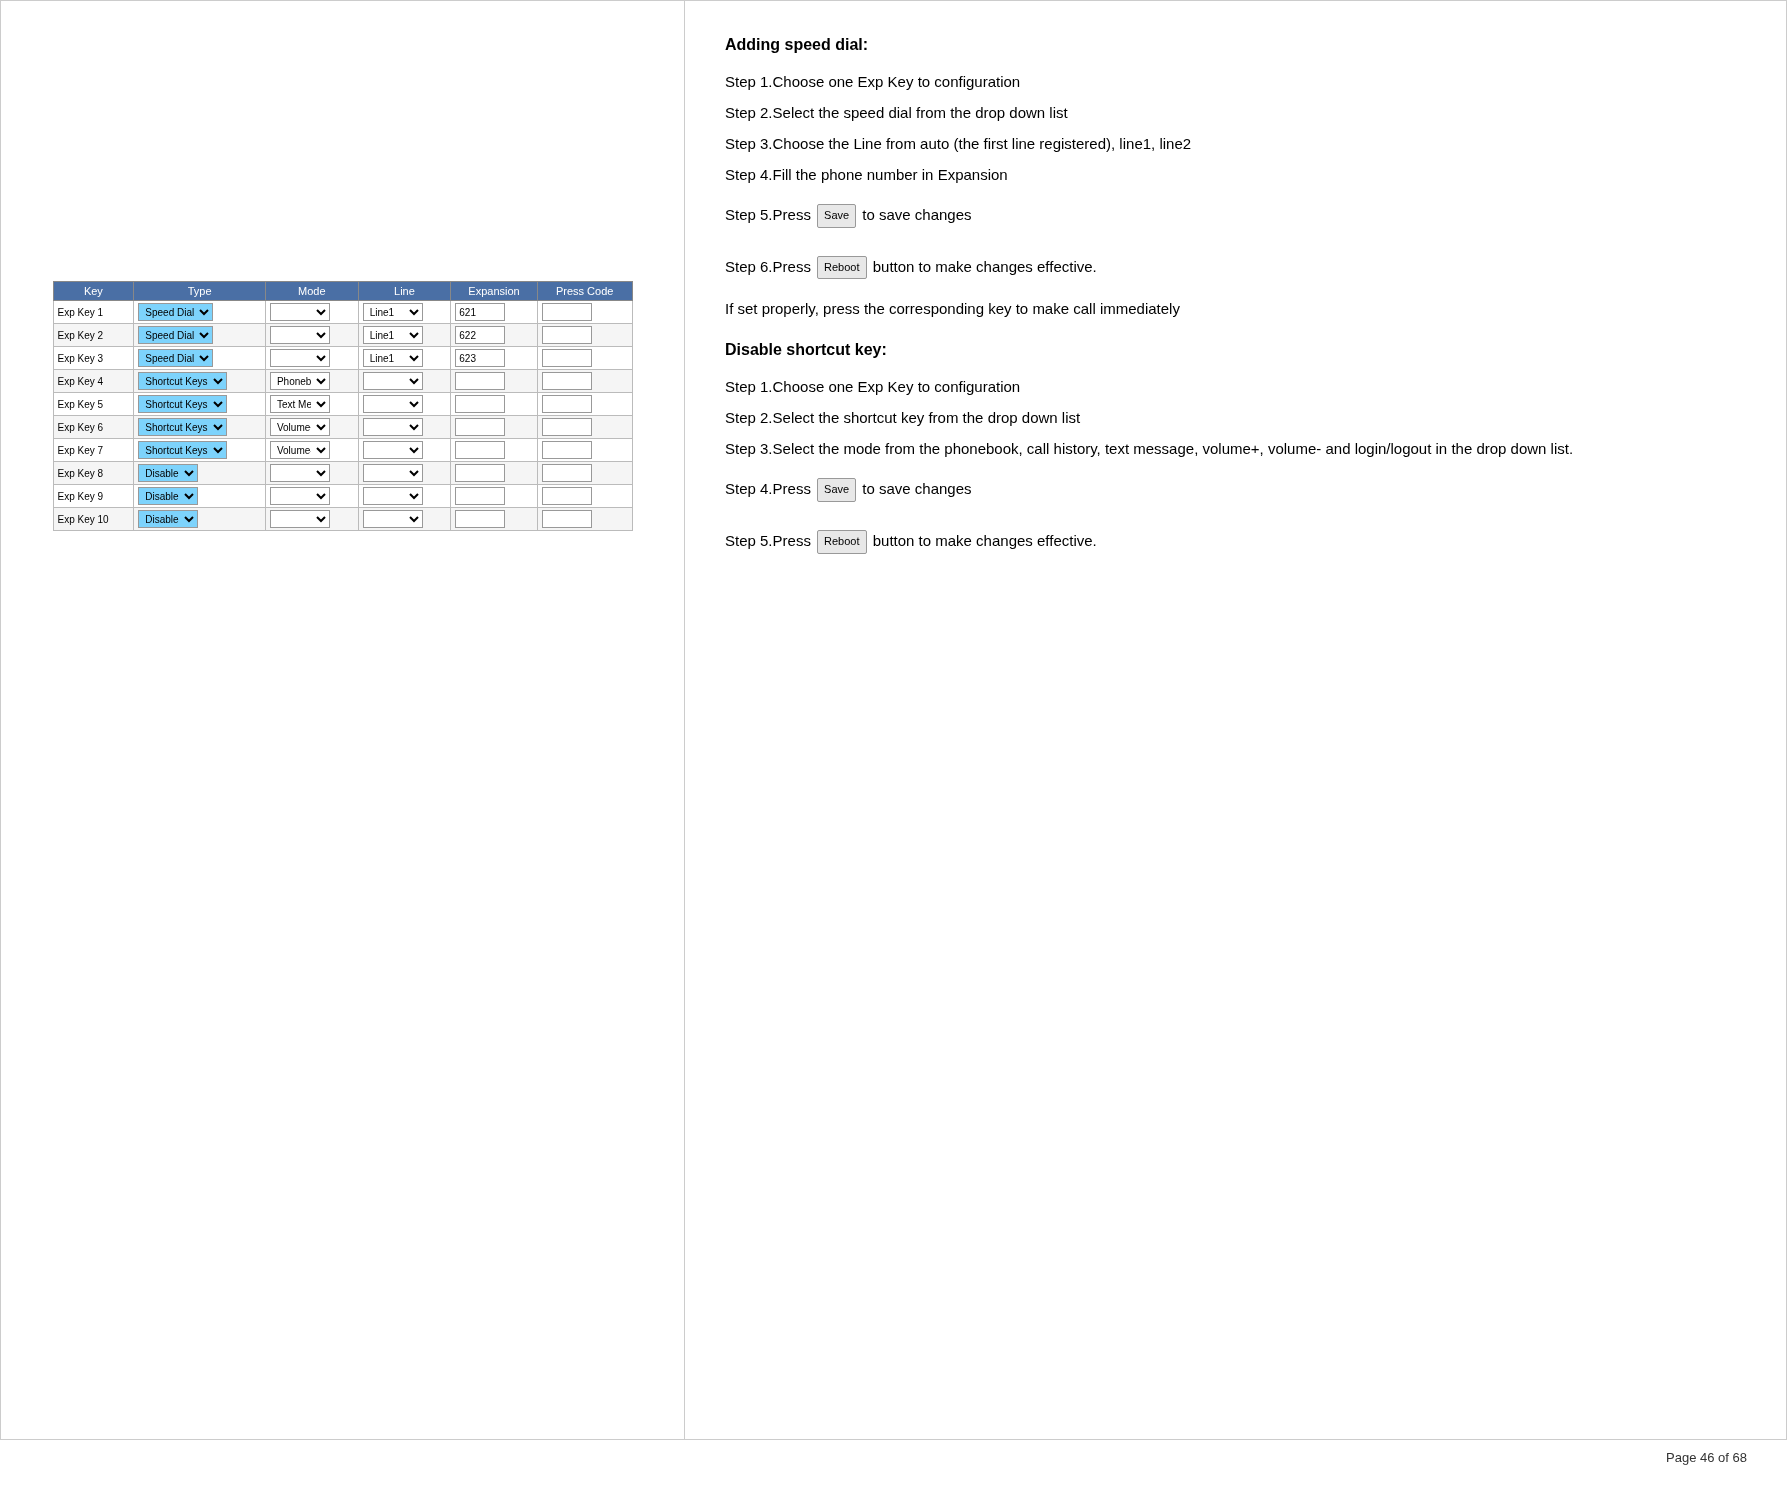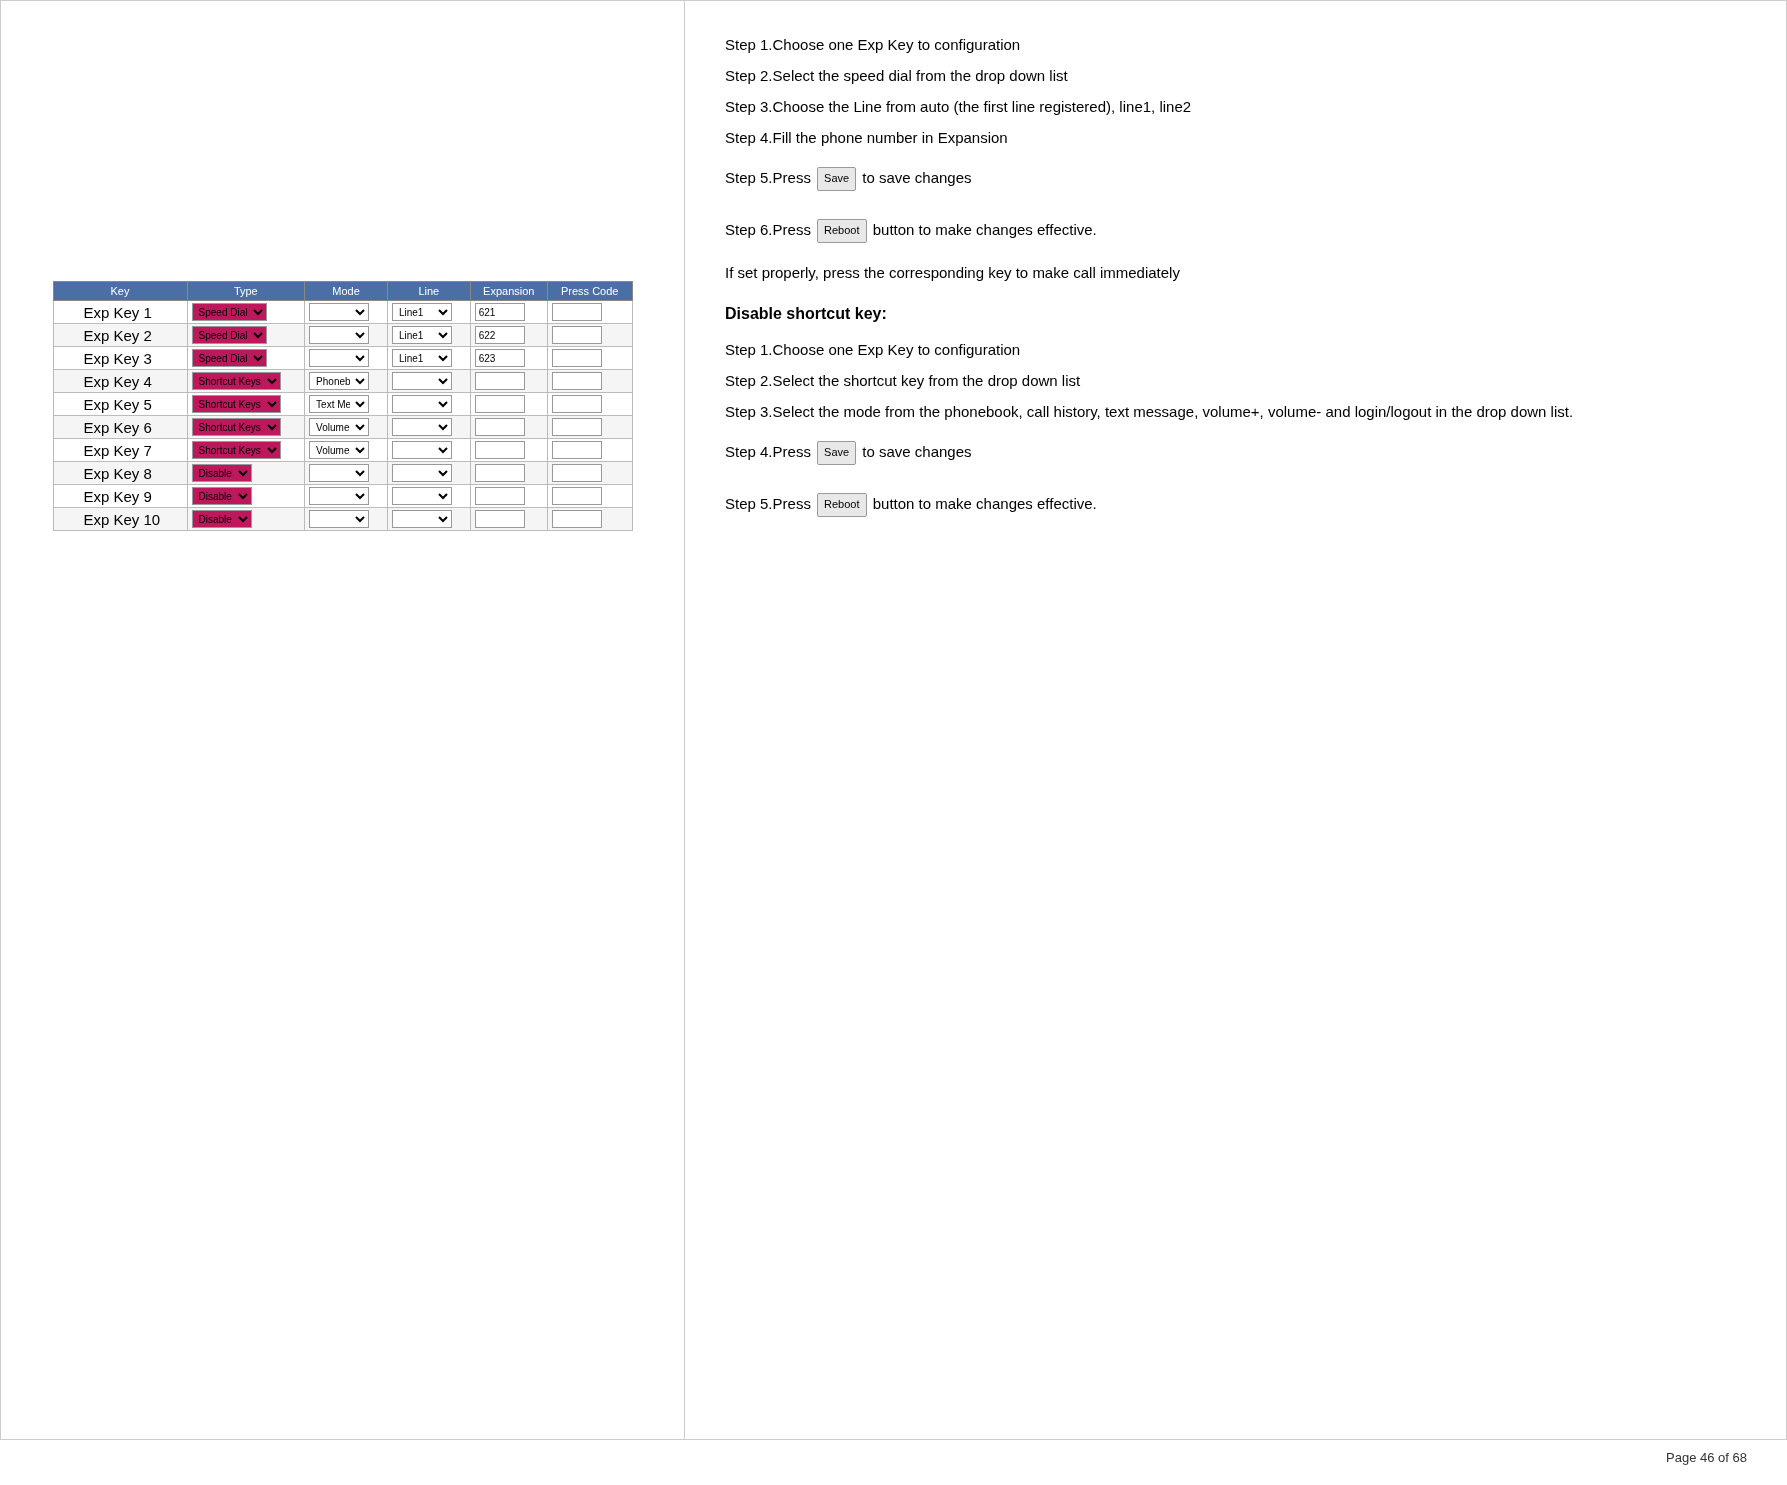--- a/index.html
+++ b/index.html
@@ -48,29 +48,28 @@
     }
     .exp-table td {
       border: 1px solid #bbb;
       padding: 2px 4px;
       background: #fff;
     }
     .exp-table tr:nth-child(even) td {
       background: #f5f5f5;
     }
     .key-label {
-      font-size: 15px;
+      font-size: 10px;
       white-space: nowrap;
-      margin-left: 26px;
     }
     .select-box {
       font-size: 10px;
       padding: 1px 2px;
       border: 1px solid #999;
-      background: #be185d;
+      background: #7dd3fc;
       height: 18px;
     }
     .select-box-sm {
       font-size: 10px;
       padding: 1px 2px;
       border: 1px solid #999;
       background: #fff;
       height: 18px;
       width: 60px;
     }
@@ -216,20 +215,21 @@
           <td><select class="select-box-sm"><option></option></select></td>
           <td><select class="select-box-sm"><option></option></select></td>
           <td><input class="input-box" type="text" value="" style=""></td>
           <td><input class="input-box" type="text" value="" style=""></td>
         </tr>
       </tbody>
     </table>
   </div>
 
   <div class="right-panel">
+    <p class="section-title">Adding speed dial:</p>
 
     <span class="step-text">Step 1.Choose one Exp Key to configuration</span>
     <span class="step-text">Step 2.Select the speed dial from the drop down list</span>
     <span class="step-text">Step 3.Choose the Line from auto (the first line registered), line1, line2</span>
     <span class="step-text">Step 4.Fill the phone number in Expansion</span>
     <span class="step-text">
       <span>Step 5.Press </span>
       <span class="btn-inline">Save</span>
       <span> to save changes</span>
     </span>

